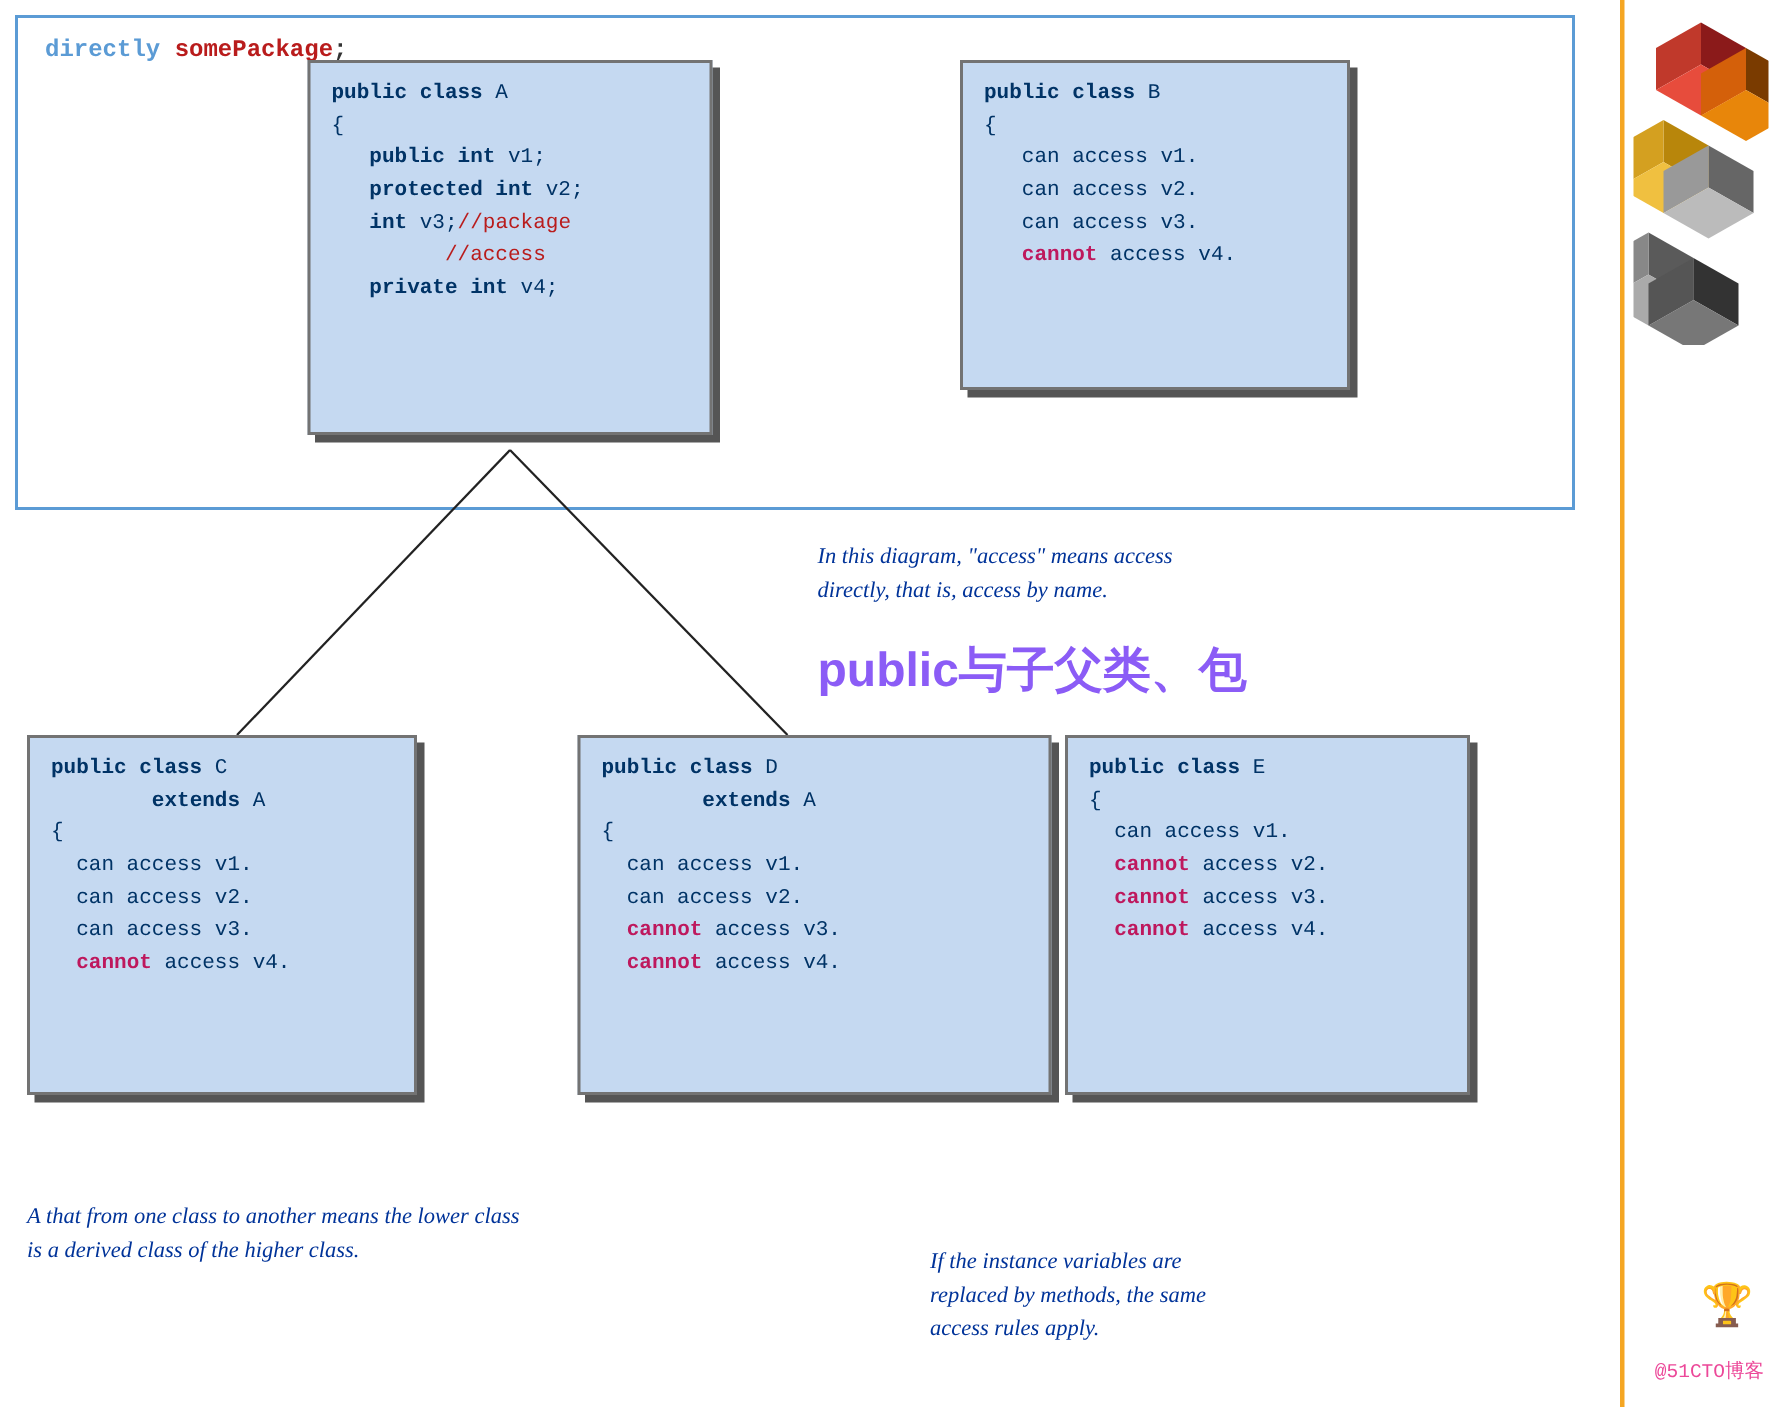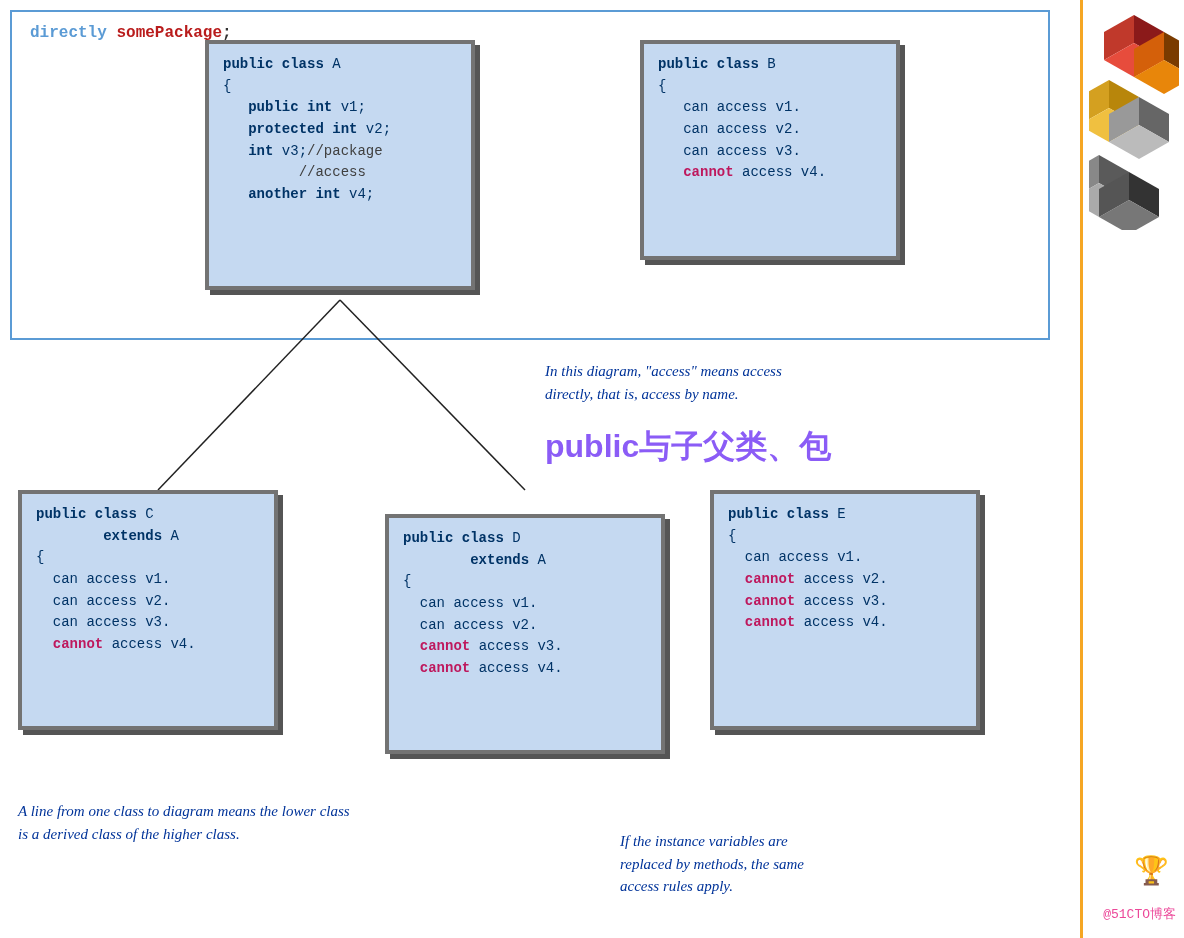--- a/index.html
+++ b/index.html
@@ -54,38 +54,38 @@
     }
     .package-label span {
       color: #c00;
       font-weight: bold;
     }
 
     
     .code-box {
       position: absolute;
       background: #c5d9f1;
-      border: 4px solid #737373;
+      border: 2px solid #737373;
       box-shadow: 5px 5px 0px #555;
       padding: 10px 14px;
       font-family: 'Courier New', monospace;
       font-size: 14px;
       color: #003366;
     }
 
     .code-box .kw {
       color: #003366;
       font-weight: bold;
     }
     .code-box .kw-red {
       color: #be185d;
       font-weight: bold;
     }
     .code-box .comment {
-      color: #404040;
+      color: #b91c1c;
     }
 
     
     .box-a {
       top: 40px;
       left: 205px;
       width: 270px;
       min-height: 250px;
     }
 
@@ -102,23 +102,22 @@
       top: 490px;
       left: 18px;
       width: 260px;
       min-height: 240px;
     }
 
     
     .box-d {
       top: 490px;
       left: 385px;
-      width: 280px;
+      width: 316px;
       min-height: 240px;
-      margin-top: 24px;
     }
 
     
     .box-e {
       top: 490px;
       left: 710px;
       width: 270px;
       min-height: 240px;
     }
 
@@ -191,21 +190,21 @@
     <line x1="340" y1="300" x2="525" y2="490" stroke="#222" stroke-width="1.5"></line>
   </svg>
 
   <div class="code-box box-a">
     <span class="code-line"><span class="kw">public class</span> A</span>
     <span class="code-line">{</span>
     <span class="code-line">   <span class="kw">public int</span> v1;</span>
     <span class="code-line">   <span class="kw">protected int</span> v2;</span>
     <span class="code-line">   <span class="kw">int</span> v3;<span class="comment">//package</span></span>
     <span class="code-line">         <span class="comment">//access</span></span>
-    <span class="code-line">   <span class="kw">another int</span> v4;</span>
+    <span class="code-line">   <span class="kw">private int</span> v4;</span>
   </div>
 
   <div class="code-box box-b">
     <span class="code-line"><span class="kw">public class</span> B</span>
     <span class="code-line">{</span>
     <span class="code-line">   can access v1.</span>
     <span class="code-line">   can access v2.</span>
     <span class="code-line">   can access v3.</span>
     <span class="code-line">   <span class="kw-red">cannot</span> access v4.</span>
   </div>
@@ -240,21 +239,21 @@
   <div class="code-box box-e">
     <span class="code-line"><span class="kw">public class</span> E</span>
     <span class="code-line">{</span>
     <span class="code-line">  can access v1.</span>
     <span class="code-line">  <span class="kw-red">cannot</span> access v2.</span>
     <span class="code-line">  <span class="kw-red">cannot</span> access v3.</span>
     <span class="code-line">  <span class="kw-red">cannot</span> access v4.</span>
   </div>
 
   <div class="annotation" style="top: 800px; left: 18px; width: 460px;">
-    <span>A line from one class to diagram means the lower class</span><br>
+    <span>A that from one class to another means the lower class</span><br>
     <span>is a derived class of the higher class.</span>
   </div>
 
   <div class="annotation" style="top: 830px; left: 620px; width: 380px;">
     <span>If the instance variables are</span><br>
     <span>replaced by methods, the same</span><br>
     <span>access rules apply.</span>
   </div>
 
 </div>

